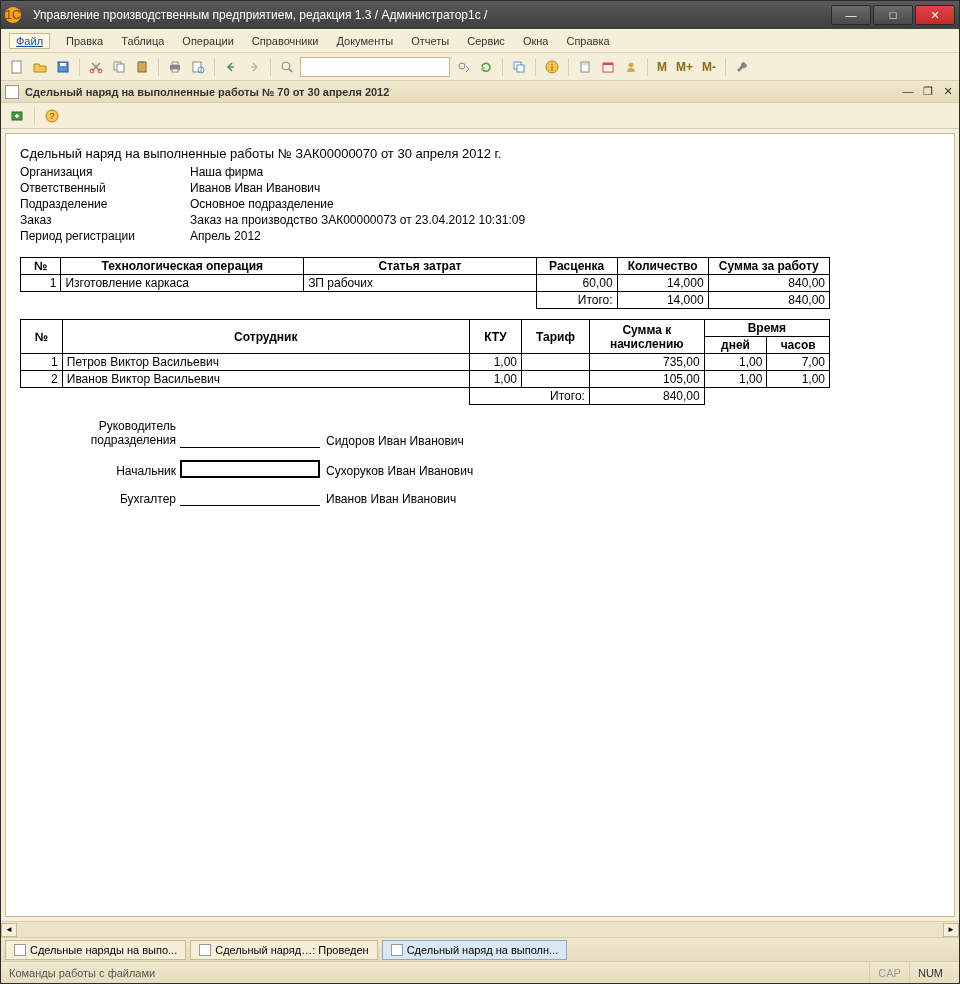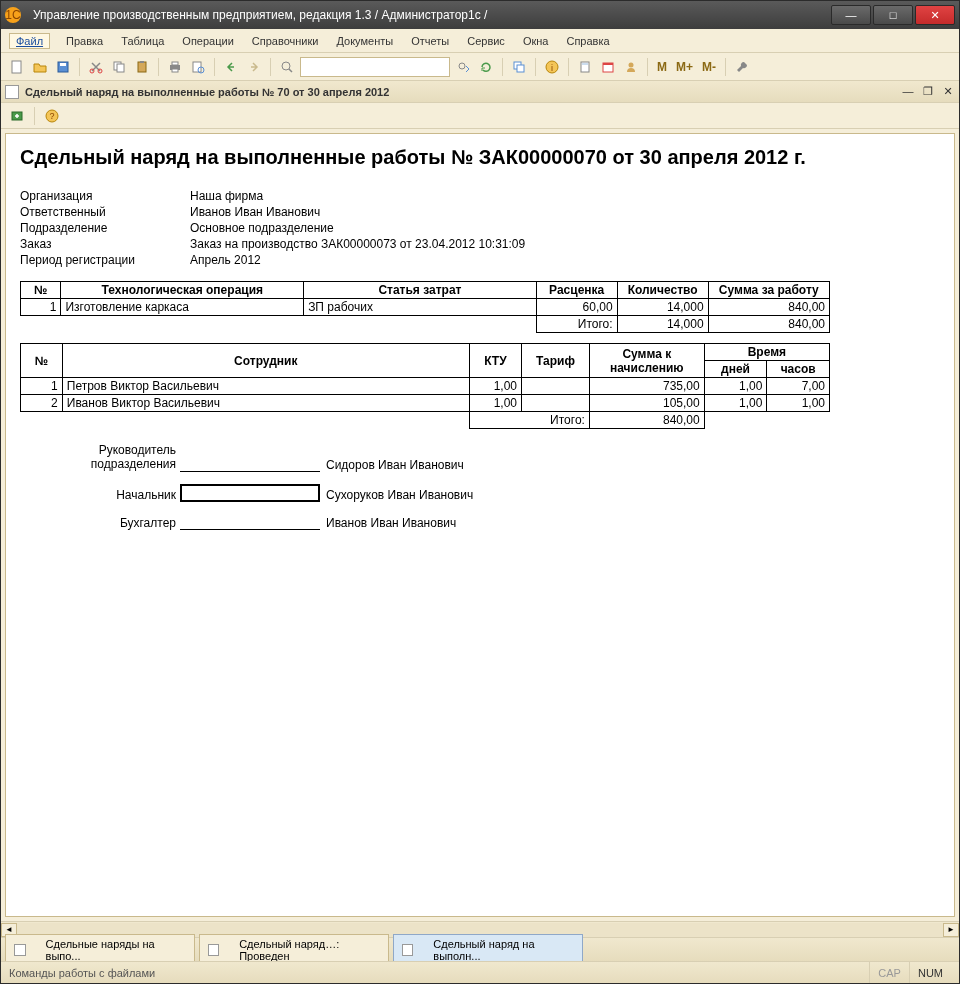--- a/index.html
+++ b/index.html
@@ -24,42 +24,42 @@
 .ddbtn{padding:2px 14px 2px 6px;border:1px solid transparent;cursor:default;position:relative}
 .ddbtn:after{content:"▾";position:absolute;right:2px;top:2px;font-size:9px;color:#666}
 .doctitlebar{height:22px;background:linear-gradient(#f0e8ce,#e6dcbd);border-bottom:1px solid #d8cfb3;display:flex;align-items:center;padding:0 4px}
 .doctitlebar .dicon{width:14px;height:14px;border:1px solid #999;background:#fff;margin-right:6px}
 .doctitlebar .dtitle{flex:1;font-weight:bold;color:#333}
 .docwinbtns{display:flex;gap:6px;font-size:11px;color:#333}
 .docwinbtn{cursor:default;width:14px;text-align:center}
 .doctoolbar{height:26px;background:#f5eed9;border-bottom:1px solid #d8cfb3;display:flex;align-items:center;padding:0 6px;gap:4px}
 .content{flex:1;background:#fff;margin:4px;border:1px solid #c9b98c;overflow:auto;position:relative}
 .report{padding:12px 14px;font-family:Arial,sans-serif;font-size:12px;color:#000}
-.report h1{font-size:20px;font-weight:bold;margin-bottom:20px}
+.report h1{font-size:13px;font-weight:normal;margin-bottom:4px}
 .meta{margin-bottom:14px}
 .meta-row{display:flex;margin-bottom:2px}
 .meta-label{width:170px}
 .meta-val{}
 table.rep{border-collapse:collapse;margin-bottom:6px}
 table.rep th,table.rep td{border:1px solid #000;padding:1px 4px;font-size:12px;height:17px}
 table.rep th{font-weight:bold;text-align:center}
 .num{text-align:right}
 .total-row td{font-weight:normal;text-align:right}
 .total-row td.noborder{border:none}
 .sign-block{margin-top:14px}
 .sign-row{display:flex;align-items:flex-end;margin-bottom:12px}
 .sign-label{width:160px;text-align:right;padding-right:4px}
 .sign-line{width:140px;border-bottom:1px solid #000;height:16px;margin-right:6px}
 .sign-line.bold{border:2px solid #000;height:18px}
 .sign-name{}
 .hscroll{height:16px;background:#f0e8ce;border-top:1px solid #d8cfb3;display:flex;align-items:center}
 .hscroll .arrow{width:16px;height:14px;border:1px solid #c9b98c;background:#f5eed9;display:flex;align-items:center;justify-content:center;font-size:8px}
 .hscroll .track{flex:1;height:14px;background:#ece3c8}
 .taskbar{height:24px;background:linear-gradient(#f0e8ce,#e6dcbd);border-top:1px solid #d8cfb3;display:flex;align-items:center;padding:0 4px;gap:4px}
-.tab{padding:3px 8px;border:1px solid #c9b98c;background:#f5eed9;display:flex;align-items:center;gap:20px;cursor:default;font-size:11px;max-width:190px;overflow:hidden}
+.tab{padding:3px 8px;border:1px solid #c9b98c;background:#f5eed9;display:flex;align-items:center;gap:4px;cursor:default;font-size:11px;max-width:190px;overflow:hidden}
 .tab.active{background:#d9e8f5;border-color:#8fa8c8}
 .tab .ticon{width:12px;height:12px;border:1px solid #999;background:#fff}
 .statusbar{height:22px;background:linear-gradient(#f0e8ce,#e6dcbd);border-top:1px solid #d8cfb3;display:flex;align-items:center;padding:0 8px;color:#555}
 .statusbar .left{flex:1}
 .statusbar .ind{padding:0 8px;color:#999;border-left:1px solid #d8cfb3;height:100%;display:flex;align-items:center}
 </style>
 </head>
 <body>
 
 <div class="window">

